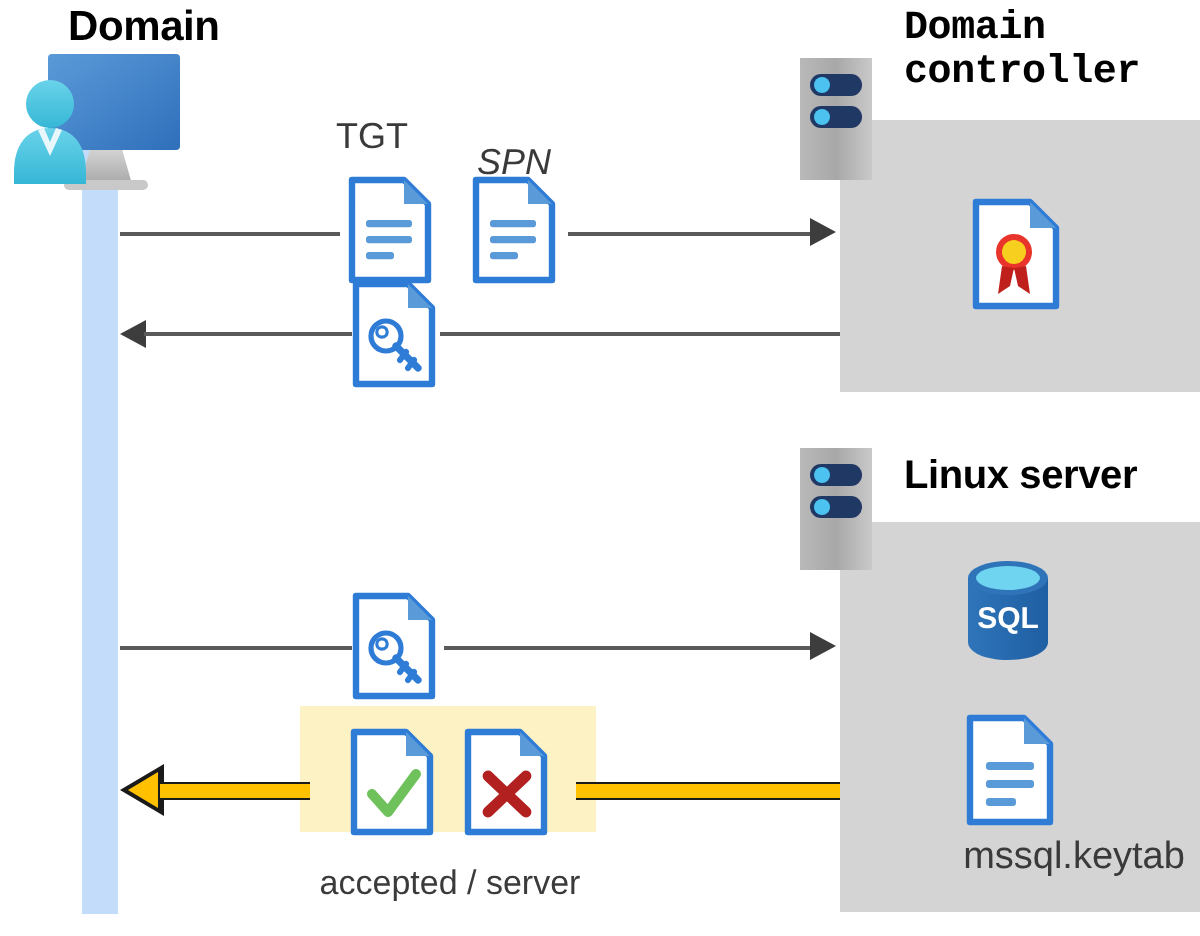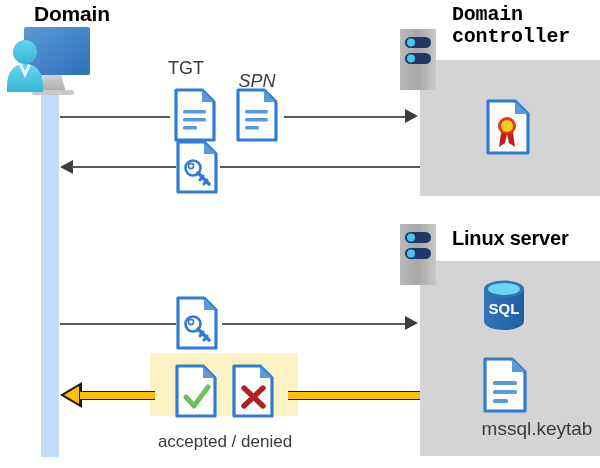--- a/index.html
+++ b/index.html
@@ -229,15 +229,15 @@
   <div class="abs" style="left:232px;top:364px;width:42px;height:54px;">
     <svg width="42" height="54" viewBox="0 0 42 54">
       <path d="M2 2 H28 L40 14 V52 H2 Z" fill="#ffffff" stroke="#2e7cd6" stroke-width="3.2" stroke-linejoin="round"></path>
       <path d="M28 2 L40 14 H28 Z" fill="#5b9ad8"></path>
       <path d="M12 24 L31 42 M31 24 L12 42" stroke="#b32020" stroke-width="5.4" stroke-linecap="round"></path>
     </svg>
   </div>
 
   <div class="abs ybar" style="left:288px;top:391px;width:132px;"></div>
 
-  <div class="abs lbl-small" style="left:120px;top:432px;width:210px;text-align:center;">accepted / denied</div>
+  <div class="abs lbl-small" style="left:120px;top:432px;width:210px;text-align:center;">accepted / server</div>
 
 </div>
 
 </body></html>

